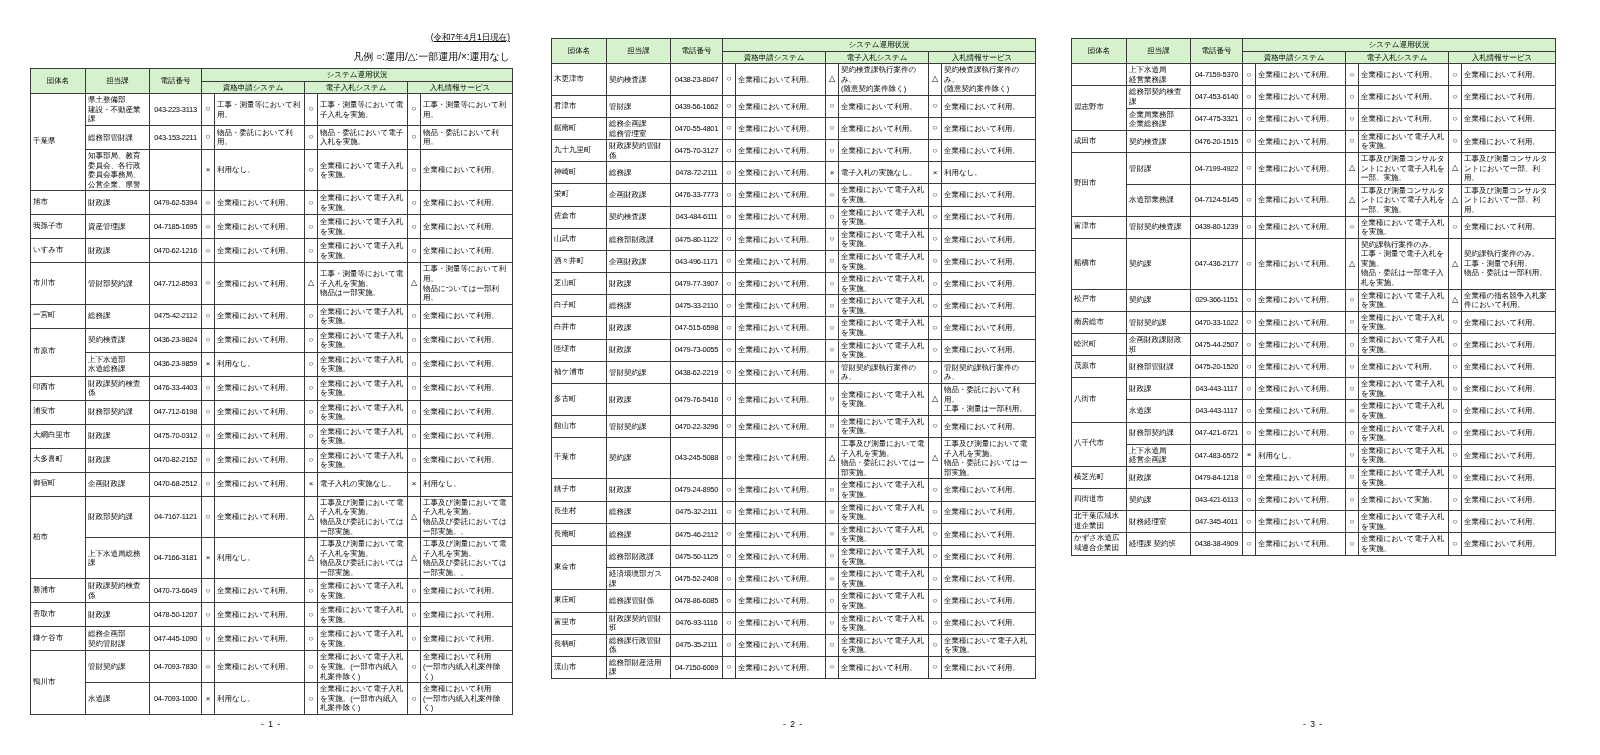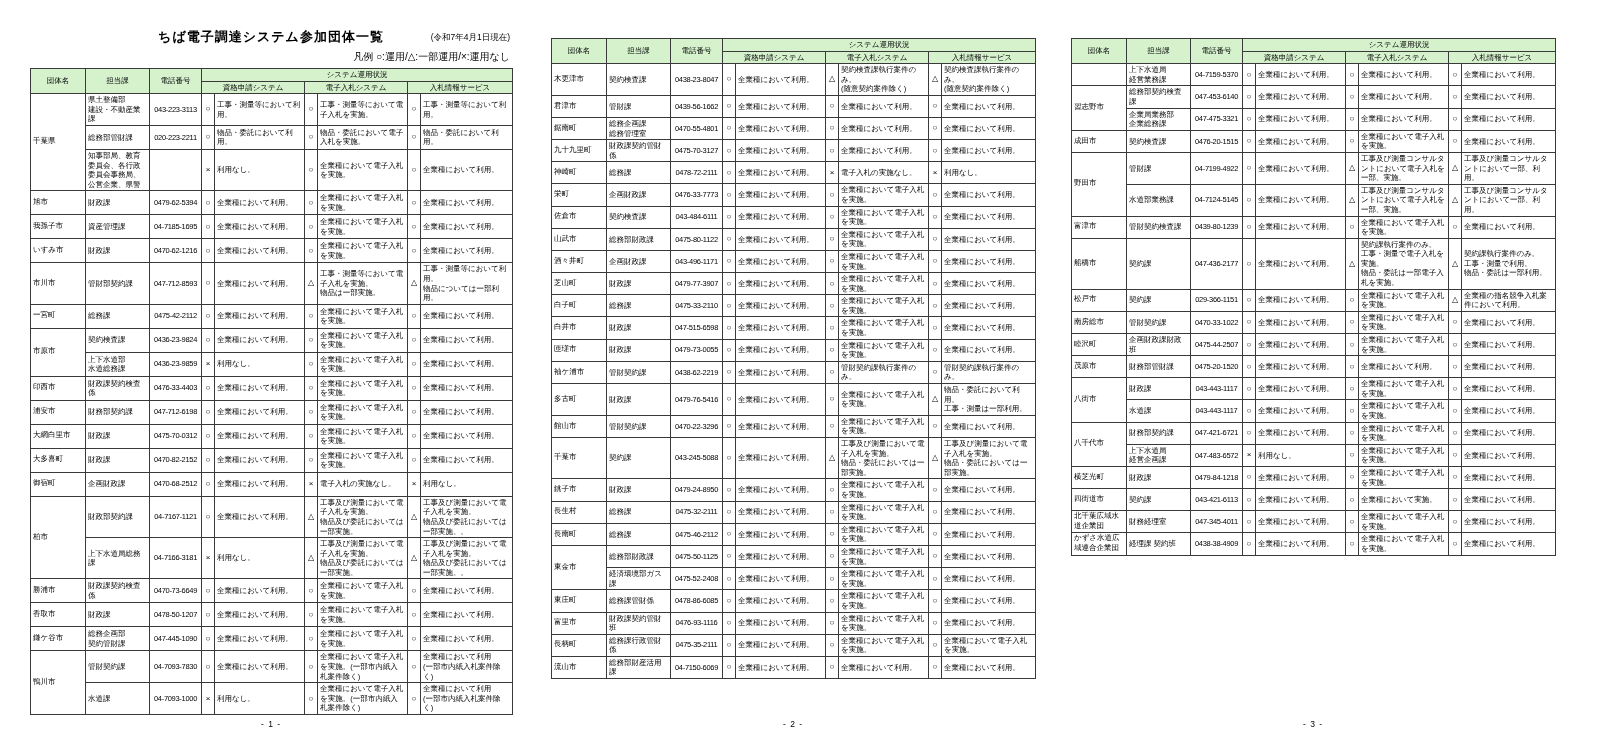--- a/index.html
+++ b/index.html
@@ -9,21 +9,21 @@
     overflow:hidden;
   }
   .page { position:absolute; top:0; }
   #page1 { left:30px;  width:482px; height:755px; }
   #page2 { left:551px; width:484px; height:755px; }
   #page3 { left:1071px;width:484px; height:755px; }
 
   .head1 { position:relative; height:68px; box-sizing:border-box; }
   .title { position:absolute; left:0; right:0; top:28px; text-align:center;
            font-size:13px; font-weight:bold; letter-spacing:1px; }
-  .date-note { position:absolute; right:2px; top:32px; font-size:8.5px; }
+  .date-note { position:absolute; right:2px; top:32px; font-size:8.5px;text-decoration:underline; }
   .legend { position:absolute; right:2px; top:50px; font-size:10px; }
   .spacer { height:38px; }
 
   table.tbl { border-collapse:collapse; width:100%; table-layout:fixed; }
   .tbl th, .tbl td {
     border:1px solid #3a3a3a; font-size:7.5px; line-height:1.28;
     padding:1px 2px; vertical-align:middle; box-sizing:border-box;
     white-space:pre-line; word-break:break-all; overflow:hidden;
   }
   .tbl { border:1.5px solid #3a3a3a; }
@@ -38,21 +38,20 @@
   #page2 tbody td, #page3 tbody td { height:22px; }
 
   .footer { position:absolute; bottom:26px; left:0; right:0; text-align:center;
             font-size:8.5px; letter-spacing:1px; }
 </style>
 </head>
 <body>
 
 <div class="page" id="page1">
   <div class="head1">
-    <div class="title">ちば電子調達システム参加団体一覧</div>
     <div class="date-note">(令和7年4月1日現在)</div>
     <div class="legend">凡例 ○:運用/△:一部運用/×:運用なし</div>
   </div>
   <table class="tbl">
     <colgroup>
       <col style="width:55px">
         <col style="width:64px">
         <col style="width:52px">
       <col style="width:13px">
         <col style="width:90px">
@@ -82,21 +81,21 @@
           <td class="phone">043-223-3113</td>
           <td class="mark">○</td>
           <td class="txt">工事・測量等において利用。</td>
           <td class="mark">○</td>
           <td class="txt">工事・測量等において電子入札を実施。</td>
           <td class="mark">○</td>
           <td class="txt">工事・測量等において利用。</td>
         </tr>
         <tr>
           <td class="dept">総務部管財課</td>
-          <td class="phone">020-223-2211</td>
+          <td class="phone">043-153-2211</td>
           <td class="mark">○</td>
           <td class="txt">物品・委託において利用。</td>
           <td class="mark">○</td>
           <td class="txt">物品・委託において電子入札を実施。</td>
           <td class="mark">○</td>
           <td class="txt">物品・委託において利用。</td>
         </tr>
         <tr>
           <td class="dept">知事部局、教育委員会、各行政委員会事務局、公営企業、県警</td>
           <td class="phone"></td>

